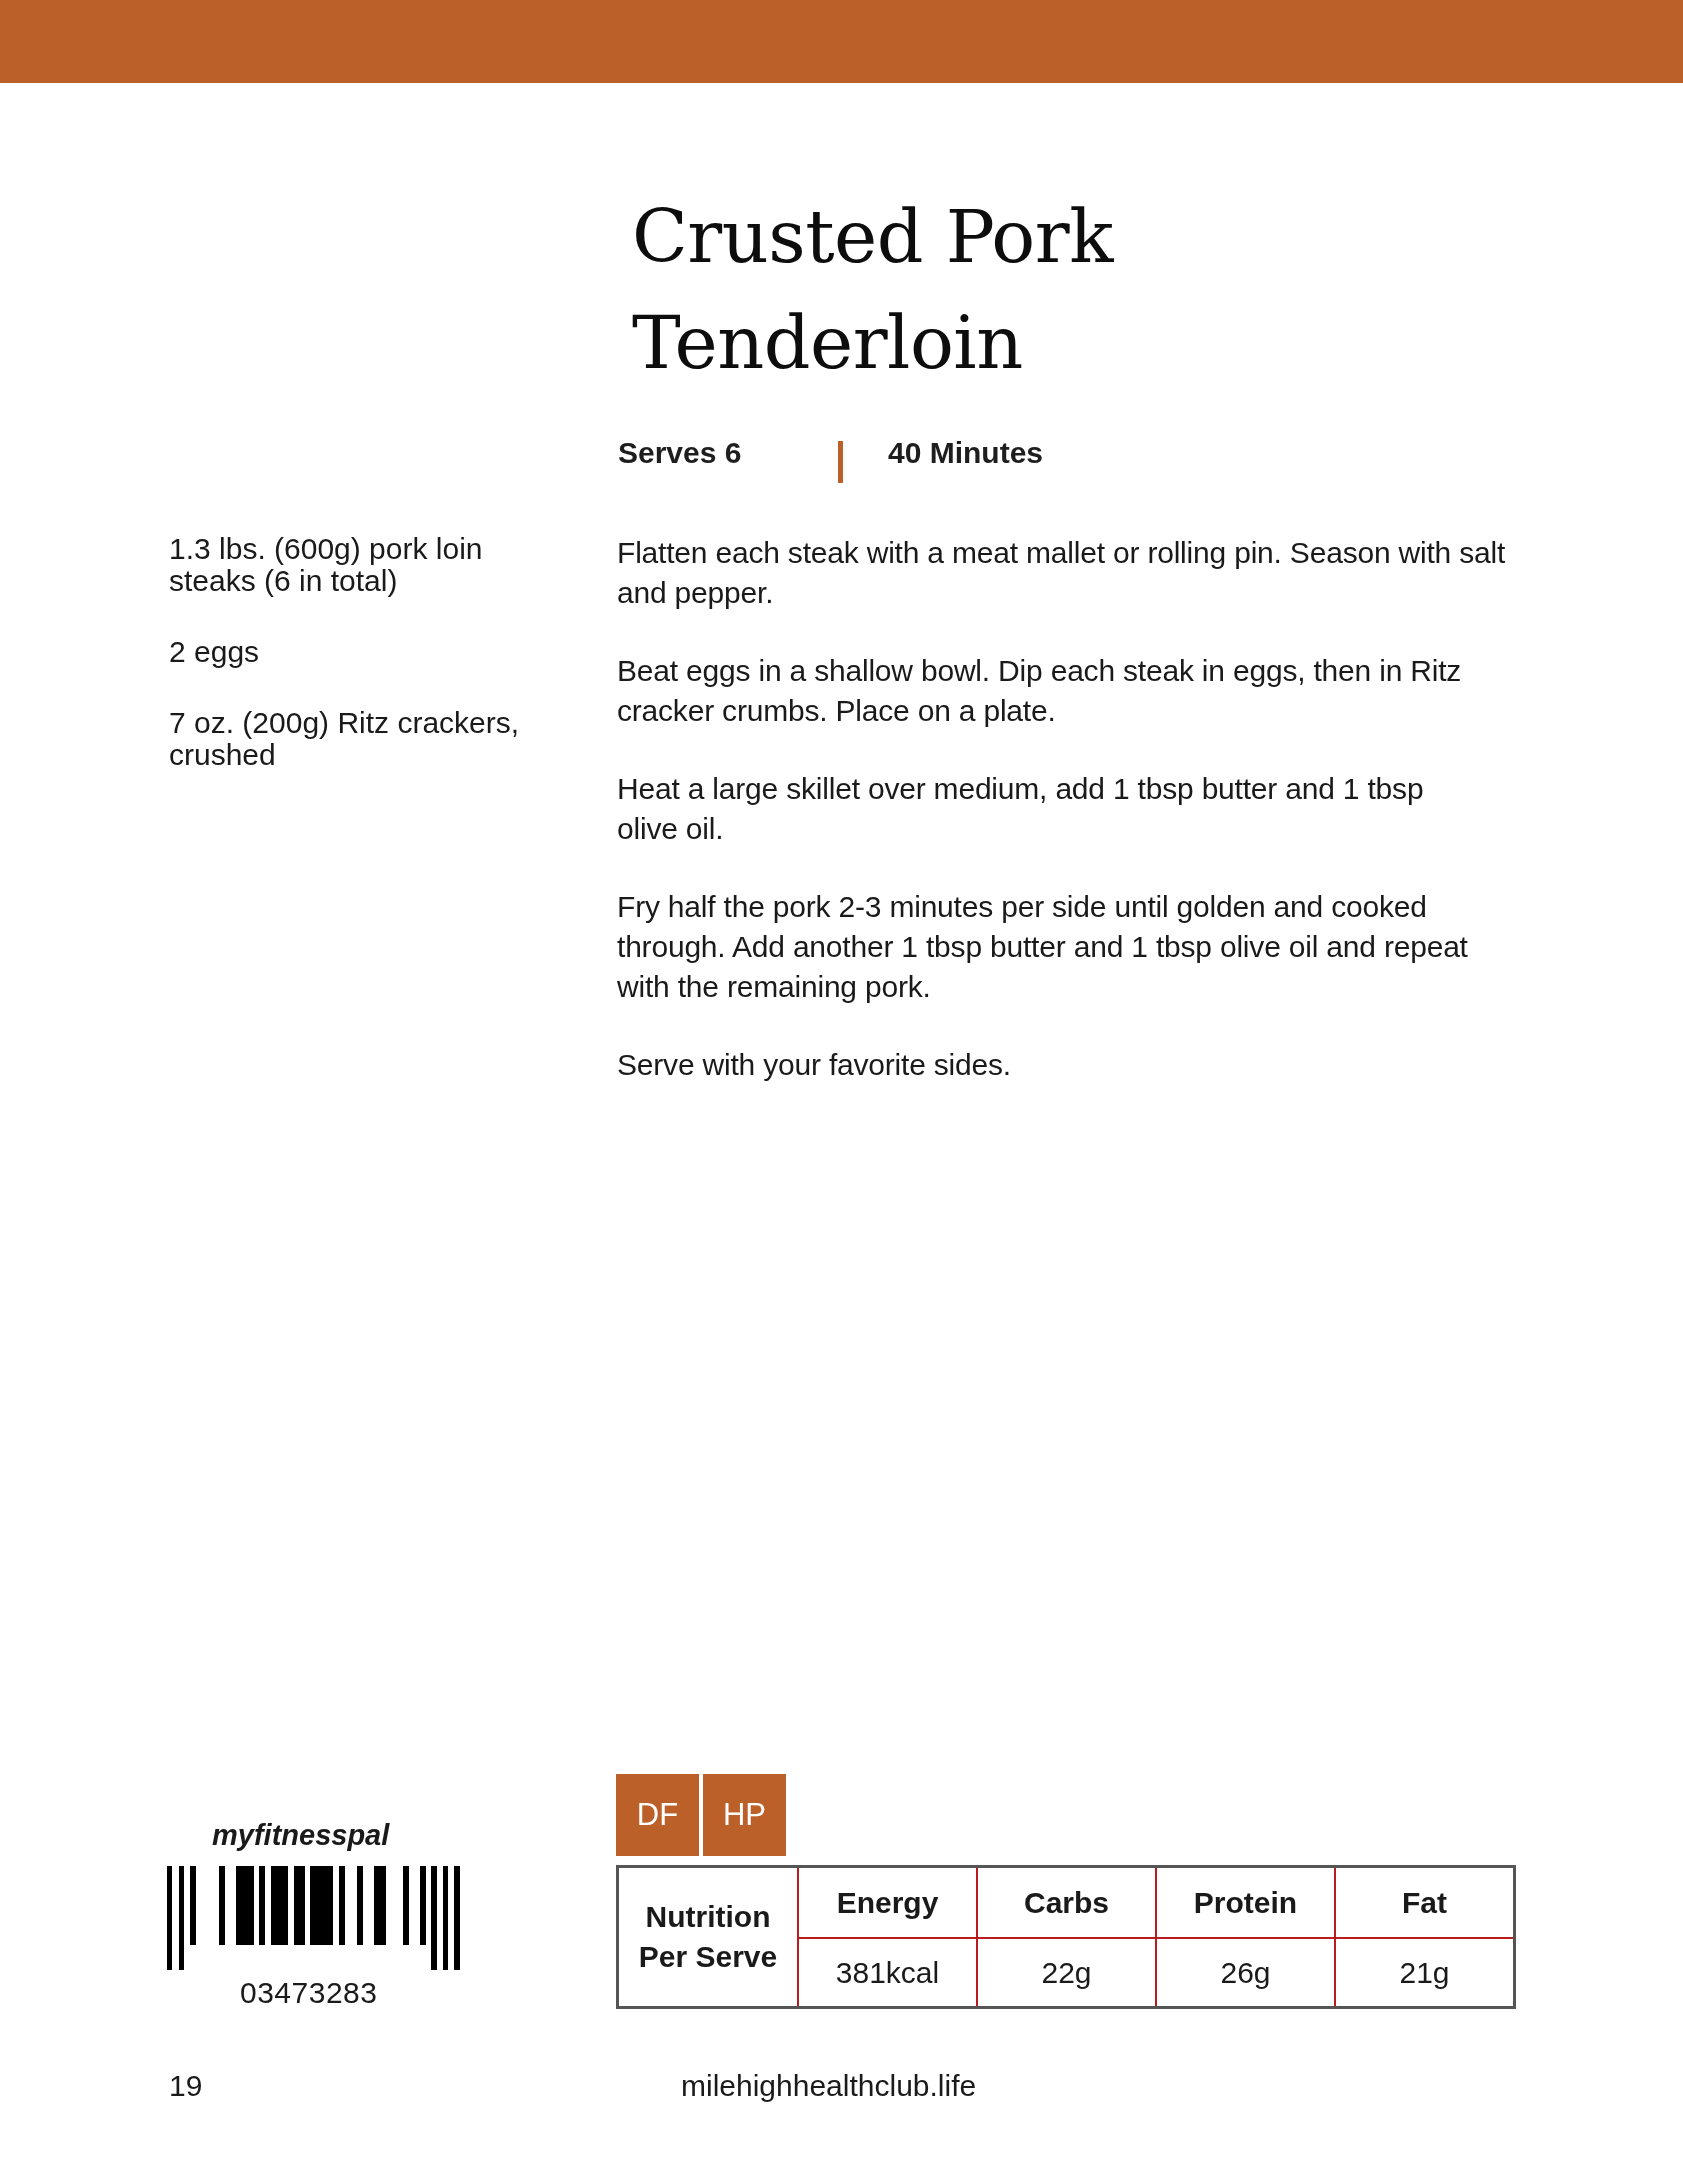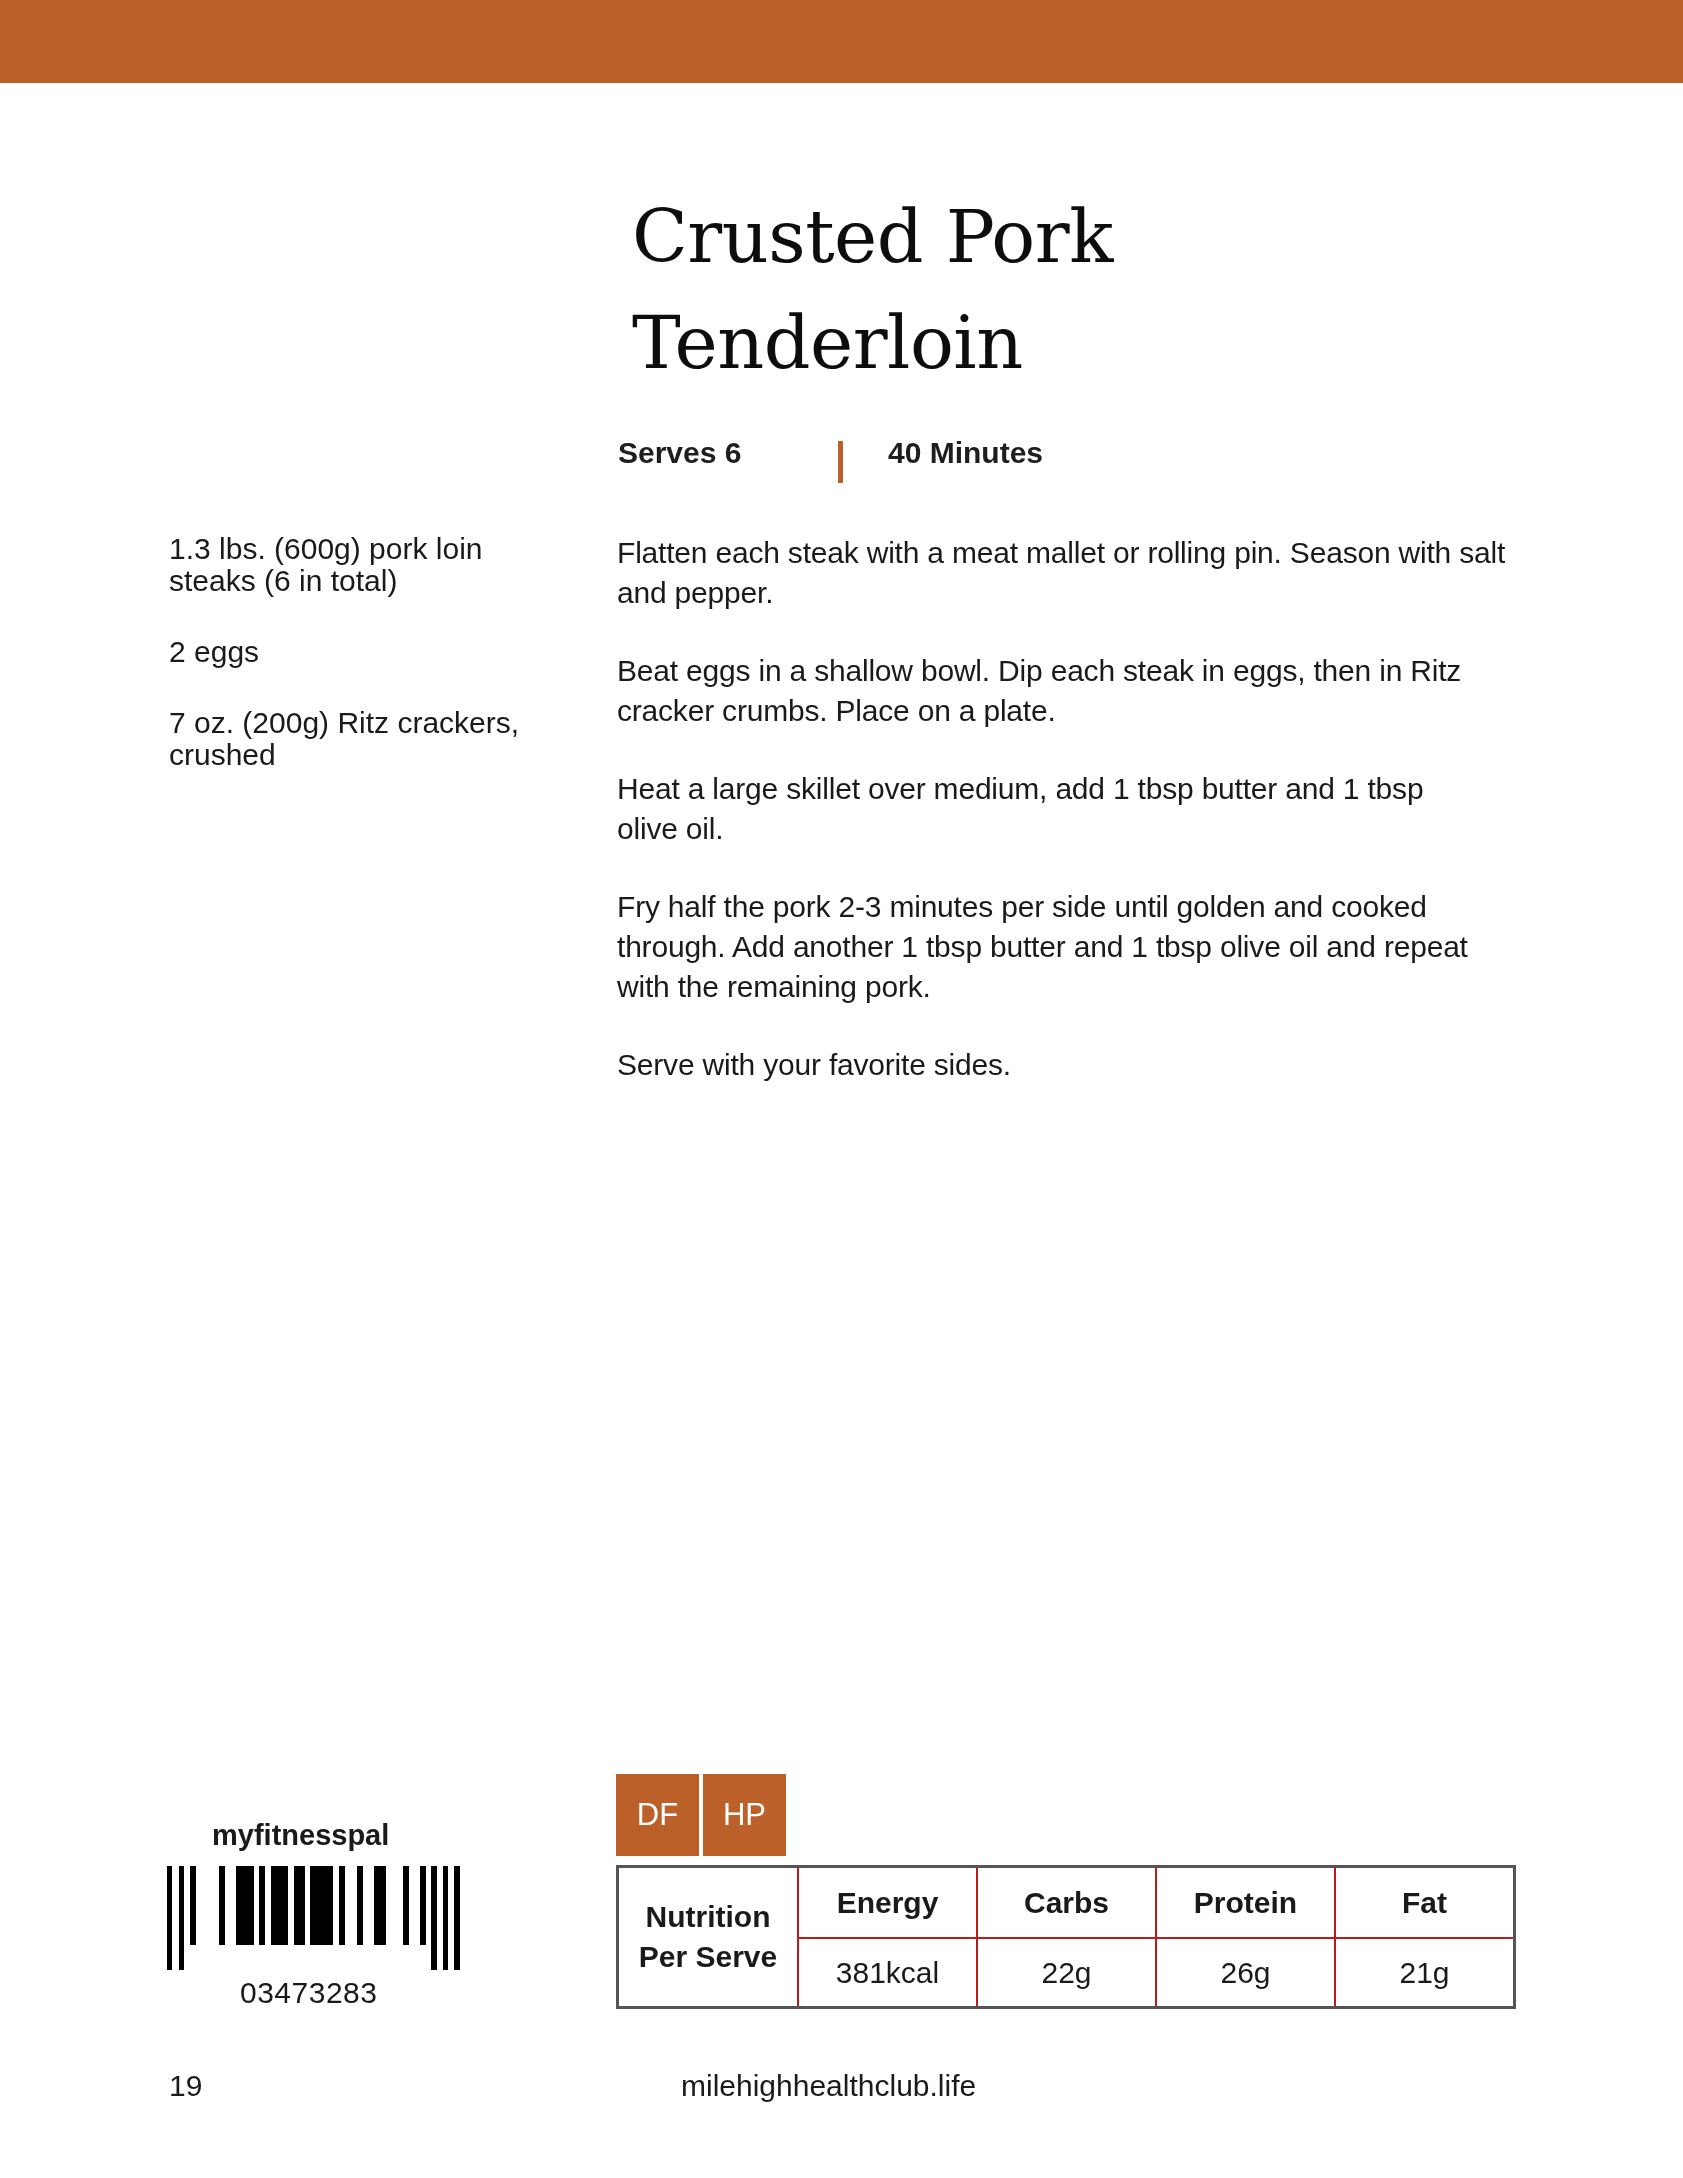--- a/index.html
+++ b/index.html
@@ -26,21 +26,21 @@
            font-size: 31px; display: flex; align-items: center; justify-content: center; margin-top: 14px; }
   .nutrition { position: absolute; left: 616px; top: 1865px; border-collapse: collapse;
                border: 3px solid #555555; }
   .nutrition td, .nutrition th { border: 2px solid #b91c1c; text-align: center; padding: 0;
                                  font-size: 30px; color: #1a1a1a; }
   .nutrition th { font-weight: bold; height: 69px; }
   .nutrition td.val { height: 67px; font-weight: normal; }
   .nutrition .label-cell { width: 178px; font-weight: bold; line-height: 40px; }
   .nutrition .col { width: 177px; }
   .barcode-wrap { position: absolute; left: 158px; top: 1812px; width: 317px; height: 208px; }
-  .mfp { position: absolute; left: 54px; top: 7px; font-weight: bold; font-size: 29px; color: #1a1a1a; }
+  .mfp { position: absolute; left: 54px; top: 7px; font-weight: bold; font-size: 29px; color: #1a1a1a; font-style: italic; }
   .bar { position: absolute; background: #000000; top: 54px; }
   .bar.short { height: 79px; }
   .bar.tall { height: 104px; }
   .bc-num { position: absolute; left: 82px; top: 164px; font-size: 30px; color: #1a1a1a; letter-spacing: 0.5px; }
   .page-num { position: absolute; left: 169px; top: 2069px; font-size: 30px; color: #1a1a1a; }
   .site { position: absolute; left: 681px; top: 2069px; font-size: 30px; color: #1a1a1a; }
 </style>
 </head>
 <body>
 

